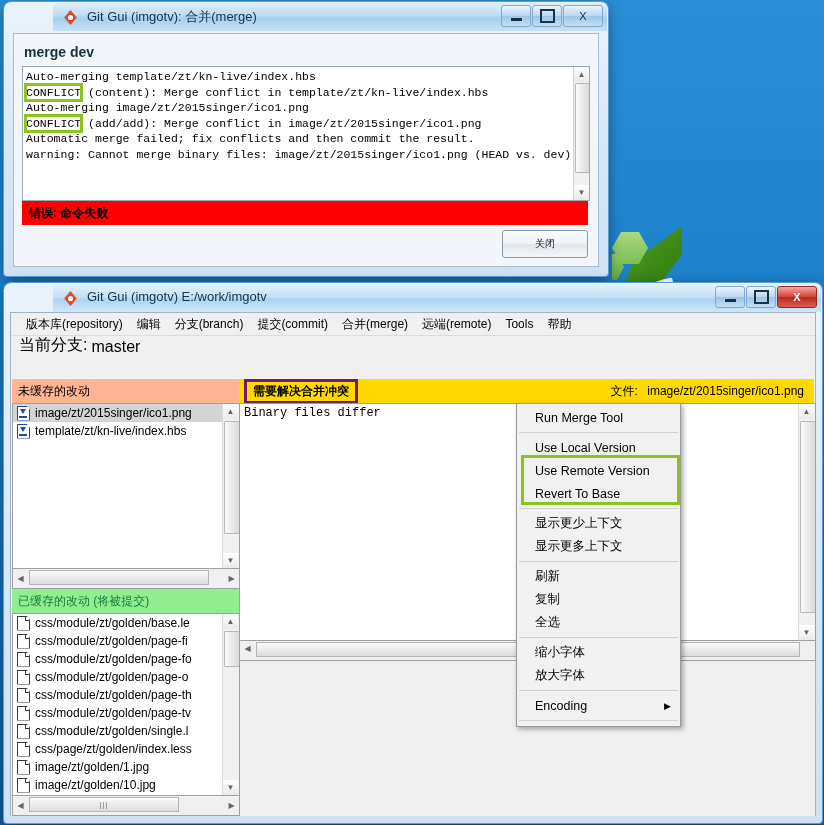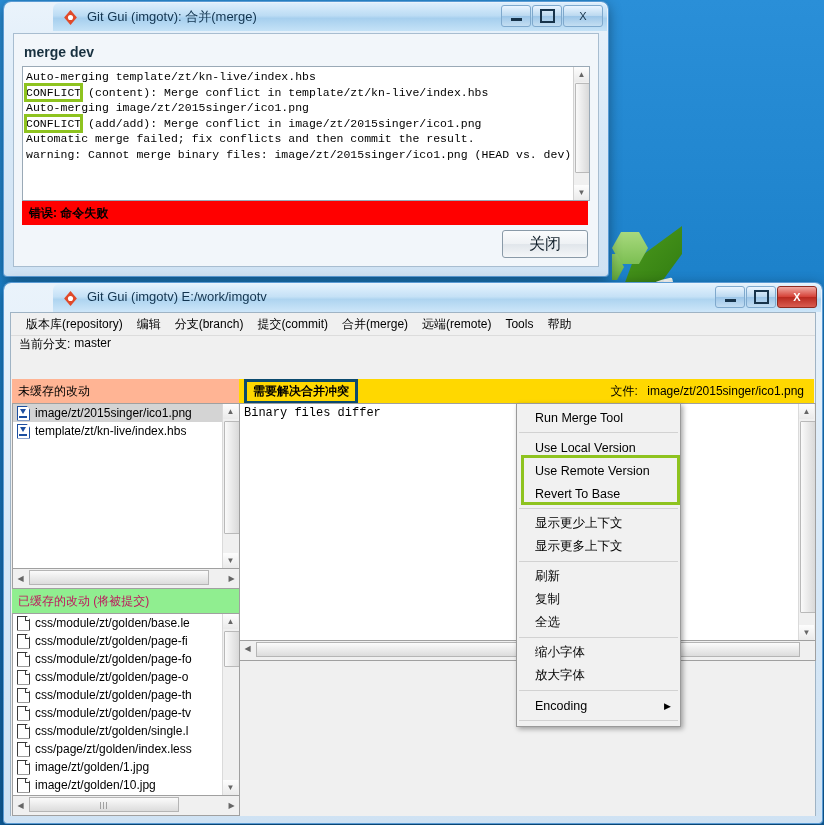--- a/index.html
+++ b/index.html
@@ -62,44 +62,44 @@
     font-size:8px;color:#666;background:linear-gradient(180deg,#fdfdfd,#eaeaea);}
   .sb-arrow.bottom{position:absolute;bottom:0;}
   .sb-thumb{position:absolute;left:1px;width:13px;background:linear-gradient(90deg,#fafafa,#d9d9d9);
     border:1px solid #b9b9b9;border-radius:1px;}
   #merge-error{position:absolute;left:8px;top:167px;width:566px;height:24px;
     background:#ff0000;display:flex;align-items:center;}
   #merge-error span{color:#000;font-size:12px;font-weight:bold;padding-left:7px;}
   #merge-close-btn{position:absolute;right:10px;bottom:8px;width:84px;height:26px;
     border:1px solid #8a9aa8;border-radius:3px;
     background:linear-gradient(180deg,#fbfcfd,#eef1f4 50%,#e1e6eb 52%,#f4f6f8);
-    display:flex;align-items:center;justify-content:center;font-size:16px;color:#12202b;}
+    display:flex;align-items:center;justify-content:center;font-size:10px;color:#12202b;}
 
   
   #main-window{left:4px;top:283px;width:816px;height:538px;}
   #main-window .titlebar{background:linear-gradient(180deg,#e4f2fd 0%,#c5e1f6 45%,#aed4f0 55%,#cde6f9 100%);}
   #main-body{position:absolute;left:6px;top:29px;width:804px;height:503px;
     background:#f0f0f0;border:1px solid #9fb3c4;border-bottom:none;}
   #menubar{height:22px;background:#f0f0f0;display:flex;align-items:center;
     padding-left:8px;border-bottom:1px solid #dcdcdc;}
   #menubar .mi{font-size:12px;color:#000;padding:2px 7px;white-space:nowrap;}
-  #branchbar{height:20px;background:#f0f0f0;display:flex;align-items:flex-start;padding-left:8px;font-size:12px;}
+  #branchbar{height:20px;background:#f0f0f0;display:flex;align-items:flex-end;padding-left:8px;font-size:16px;}
   #branchbar .lbl{color:#000;}
   #branchbar .val{color:#000;margin-left:4px;}
 
   .headerband{height:24px;display:flex;align-items:center;font-size:12px;}
   #unstaged-header{position:absolute;left:1px;top:66px;width:226px;background:#ffb494;padding-left:6px;color:#000;}
   #diff-header{position:absolute;left:228px;top:66px;width:575px;background:#ffd800;display:flex;align-items:center;}
-  #diff-header .conflict-tag{margin-left:5px;border:3px solid #0c4a6e;padding:1px 6px;color:#000;font-weight:bold;background:#ffd800;}
+  #diff-header .conflict-tag{margin-left:5px;border:3px solid #701a75;padding:1px 6px;color:#000;font-weight:bold;background:#ffd800;}
   #diff-header .file-label{margin-left:auto;margin-right:10px;color:#000;}
   #diff-header .file-label b{font-weight:normal;}
 
   .listpane{position:absolute;background:#fff;border:1px solid #a0a0a0;overflow:hidden;}
   #unstaged-list{left:1px;top:90px;width:226px;height:164px;}
-  #staged-header{position:absolute;left:1px;top:276px;width:226px;background:#90ee90;padding-left:6px;color:#be185d;}
+  #staged-header{position:absolute;left:1px;top:276px;width:226px;background:#90ee90;padding-left:6px;color:#15803d;}
   #staged-list{left:1px;top:300px;width:226px;height:181px;}
   .file-row{height:18px;display:flex;align-items:center;padding-left:4px;font-size:12px;white-space:nowrap;color:#000;}
   .file-row.sel{background:#d4d4d4;}
   .ficon{width:13px;height:15px;margin-right:5px;flex:0 0 auto;position:relative;}
   .ficon .page{position:absolute;inset:0;background:#fff;border:1px solid #3a3a3a;
     clip-path:polygon(0 0,72% 0,100% 26%,100% 100%,0 100%);}
   .ficon .fold{position:absolute;right:0;top:0;width:4px;height:4px;border-left:1px solid #3a3a3a;border-bottom:1px solid #3a3a3a;}
   .ficon.conflict .page{border-color:#1d4fa0;}
   .ficon.conflict .arrow{position:absolute;left:3px;top:3px;width:0;height:0;
     border-left:3px solid transparent;border-right:3px solid transparent;border-top:5px solid #1d4fa0;}

